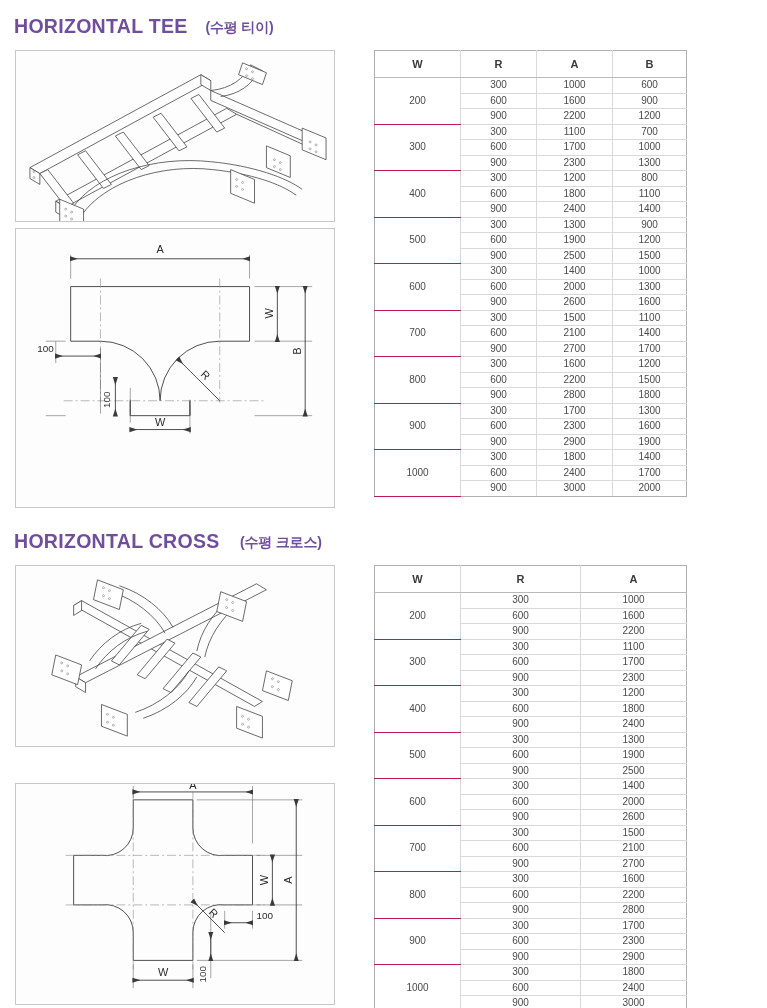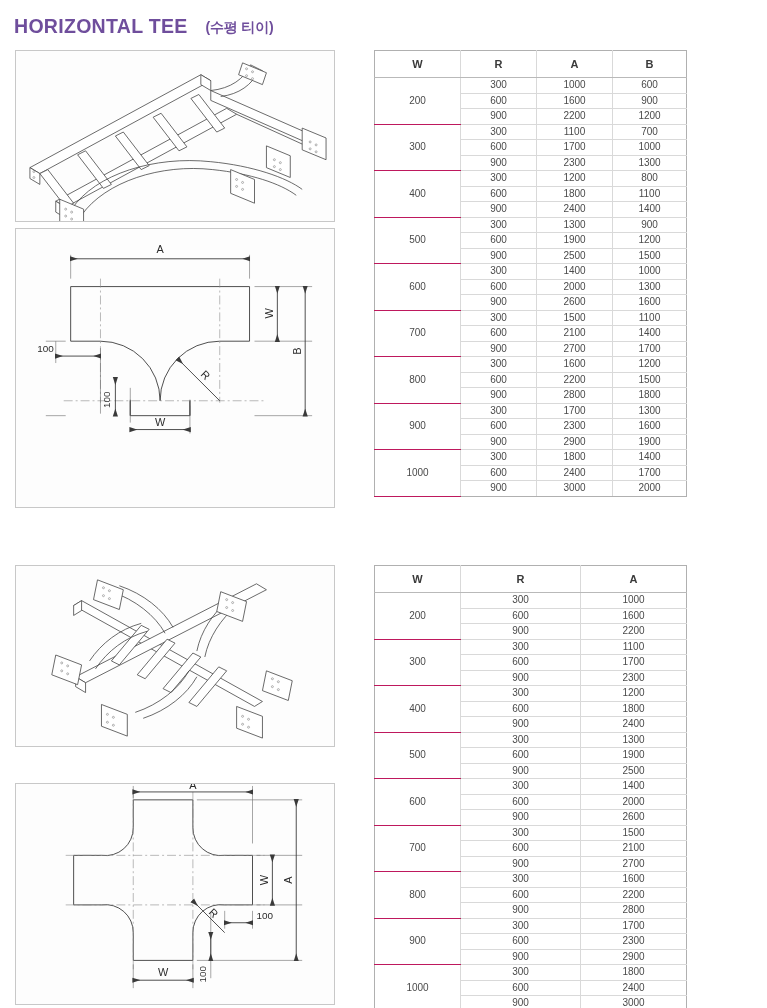--- a/index.html
+++ b/index.html
@@ -378,20 +378,23 @@
           <td class="outer-right">1700</td>
         </tr>
         <tr>
           <td>900</td>
           <td>3000</td>
           <td class="outer-right">2000</td>
         </tr>
       </tbody>
   </table>
 
+  <div class="section-title" style="left:14px; top:529px;">
+    <span class="title-main">HORIZONTAL CROSS</span><span class="title-kr">(수평 크로스)</span>
+  </div>
 
   <div class="panel" style="left:15px; top:565px; width:320px; height:182px;">
     <svg viewBox="0 0 320 182" preserveAspectRatio="none">
       <g class="iso">
 
         <path d="M58,40 L240,142 L248,137 L66,35 Z"></path>
         <path d="M58,40 L58,50 L66,45 L66,35 Z"></path>
 
         <path d="M60,112 L242,18 L252,24 L70,118 Z"></path>
         <path d="M60,112 L60,122 L70,128 L70,118 Z"></path>

